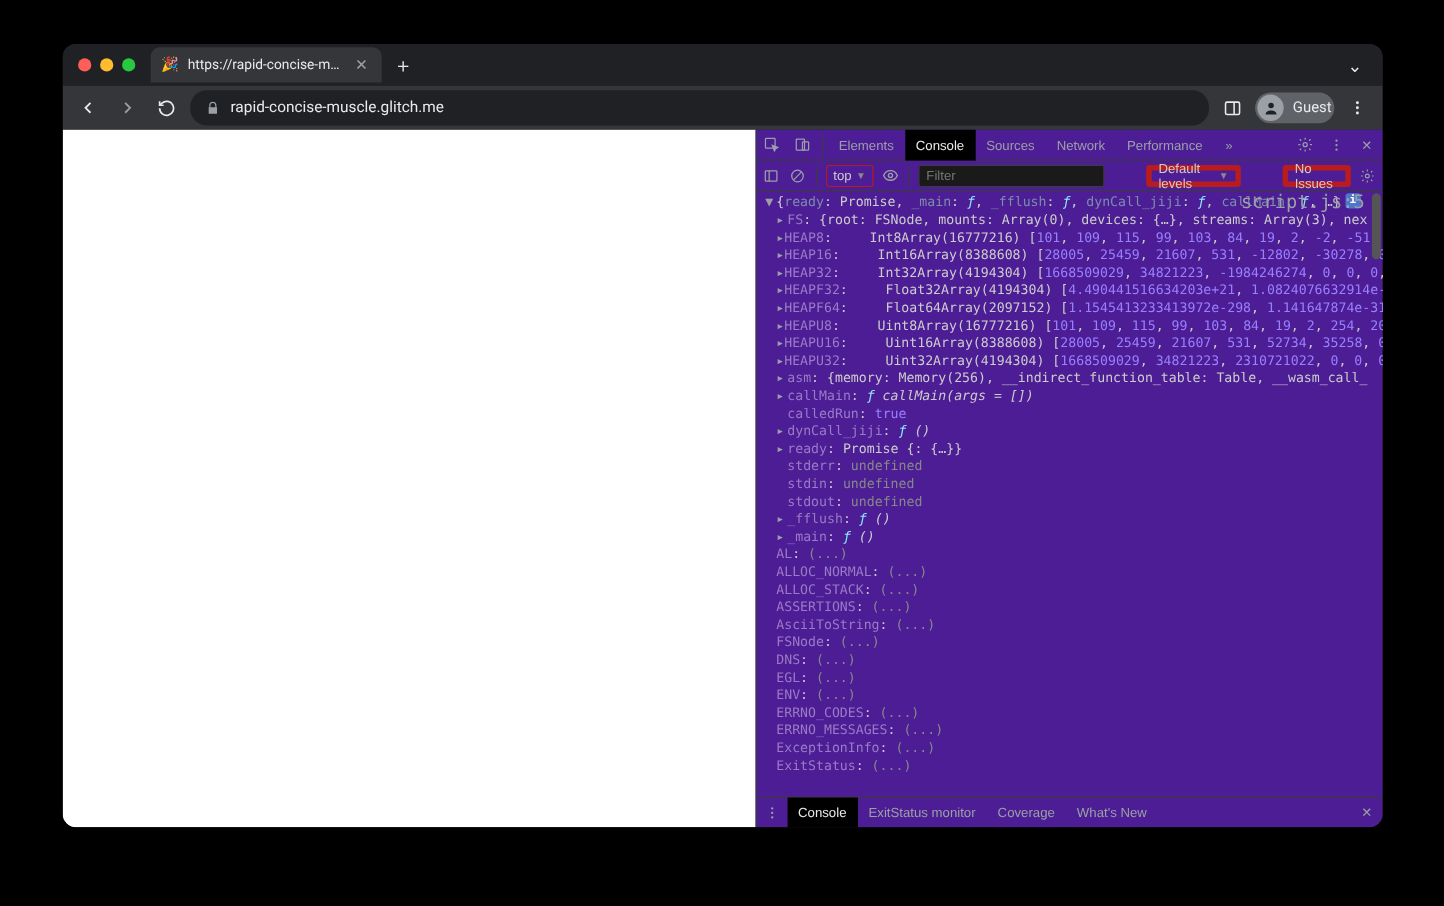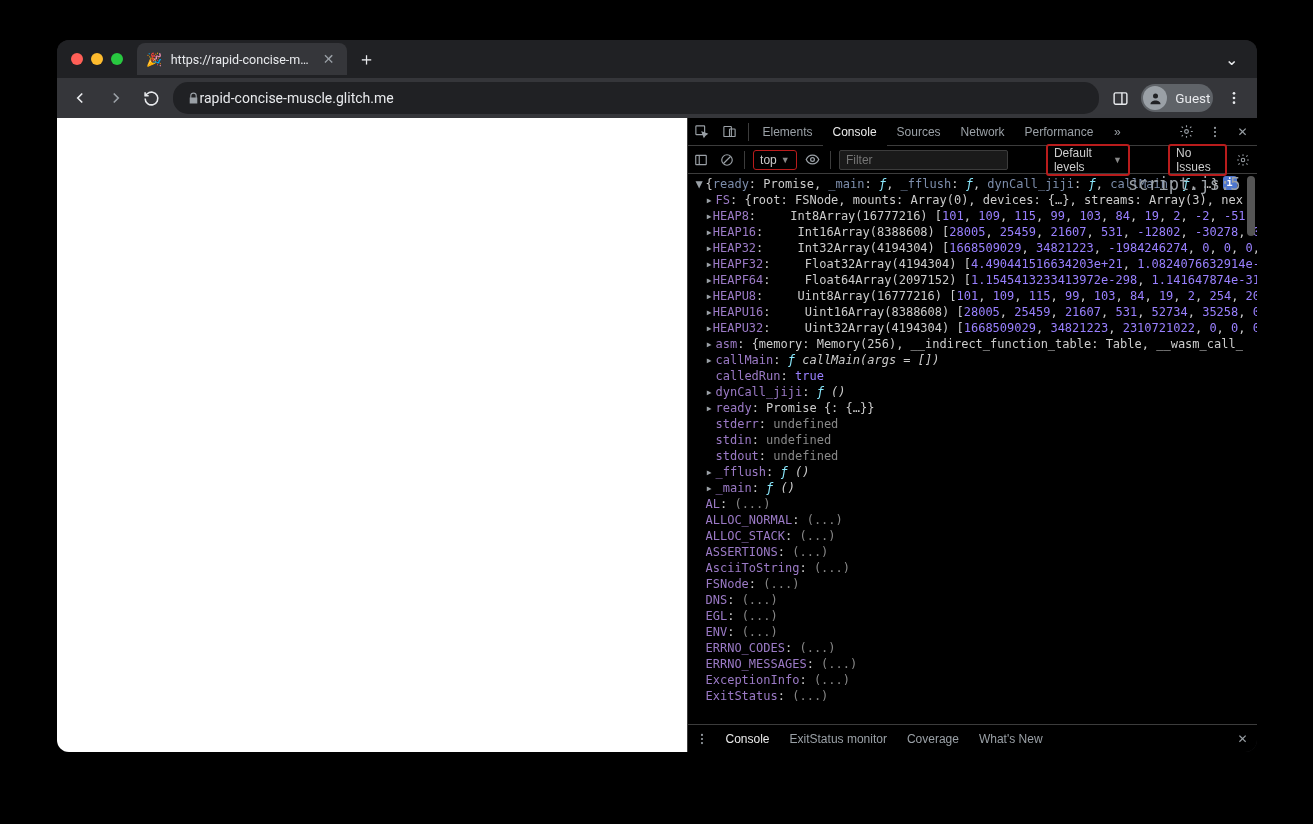--- a/index.html
+++ b/index.html
@@ -40,32 +40,32 @@
   .winchev { color: #e8eaed; font-size: 16px; padding: 0 10px; cursor:pointer; }
   
   .toolbar {
     height: 40px; background: #35363a;
     display: flex; align-items: center; padding: 0 8px; gap: 6px;
   }
   .tbtn { width: 30px; height: 30px; display:flex; align-items:center; justify-content:center; color:#e8eaed; cursor:pointer; border-radius:50%; }
   .tbtn.dim { color:#9aa0a6; }
   .omni {
     flex: 1; height: 30px; background: #202124; border-radius: 15px;
-    display: flex; align-items: center; padding: 16px 14px; gap: 0;
+    display: flex; align-items: center; padding: 16px 14px; gap: 10px;
     color: #e8eaed; font-size: 14px;
   }
   .lock { color:#9aa0a6; font-size:12px; }
   .avatar { width: 28px; height: 28px; border-radius: 50%; background: #5f6368; display:flex; align-items:center; justify-content:center; color:#e8eaed; font-size: 15px; }
   .guestchip { display:flex; align-items:center; gap:8px; background:#5f6368; border-radius:16px; height:28px; padding:0 2px 0 2px; color:#e8eaed; font-size:13.5px; }
   .guestchip .avatar{ width:24px;height:24px;background:#9aa0a6;color:#202124;}
   
   .content { flex:1; display:flex; min-height:0; }
   .page { flex:1; background:#fff; }
   .devtools {
-    width: 570px; background:#000000; color:#ccc;
+    width: 570px; background:#4c1d95; color:#ccc;
     display:flex; flex-direction:column;
     border-left:1px solid #3c3c3c;
     font-family: Menlo, Consolas, monospace;
   }
   
   .dt-tabs {
     height: 28px; display:flex; align-items:center;
     border-bottom:1px solid #3c3c3c; font-size:12px;
     font-family:-apple-system, sans-serif;
   }
@@ -79,21 +79,21 @@
     border-bottom:1px solid #3c3c3c; padding:0 4px;
     font-family:-apple-system, sans-serif; font-size:12px;
   }
   .ct-btn{ width:24px; height:24px; display:flex; align-items:center; justify-content:center; color:#9aa0a6; cursor:pointer; border-radius:3px;}
   .ct-sep{ width:1px; height:18px; background:#3c3c3c; margin:0 2px;}
   .ct-ctx{ color:#ccc; padding:0 6px; display:flex; align-items:center; gap:4px; border:1px solid #b91c1c; border-radius:3px; height:20px;}
   .ct-filter{
     flex:1; background:#1a1a1a; border:1px solid #3c3c3c; color:#ccc;
     height:20px; padding:0 6px; font-size:12px; border-radius:2px;
   }
-  .ct-chip{ border:2px solid #b91c1c; border-radius:3px; height:32px; padding:0 6px; display:flex; align-items:center; color:#ccc; cursor:pointer;margin-left:32px;}
+  .ct-chip{ border:5px solid #b91c1c; border-radius:3px; height:20px; padding:0 6px; display:flex; align-items:center; color:#ccc; cursor:pointer;margin-left:32px;}
   
   .cbody{ flex:1; overflow:auto; font-size:12px; line-height:16px; position:relative; padding:2px 0 2px 0;}
   .src-link{ position:absolute; right:16px; top:2px; color:#9aa0a6; cursor:pointer; font-size:17px;}
   .row{ display:flex; padding-left:8px; white-space:pre; }
   .row .arrow{ width:10px; color:#9aa0a6; cursor:pointer; user-select:none; display:inline-block;}
   .indent0{padding-left:8px;}
   .indent1{padding-left:18px;}
   .indent2{}
   .key{ color:#9b7ac6; }
   .key-dim{ color:#7c8dab; }

